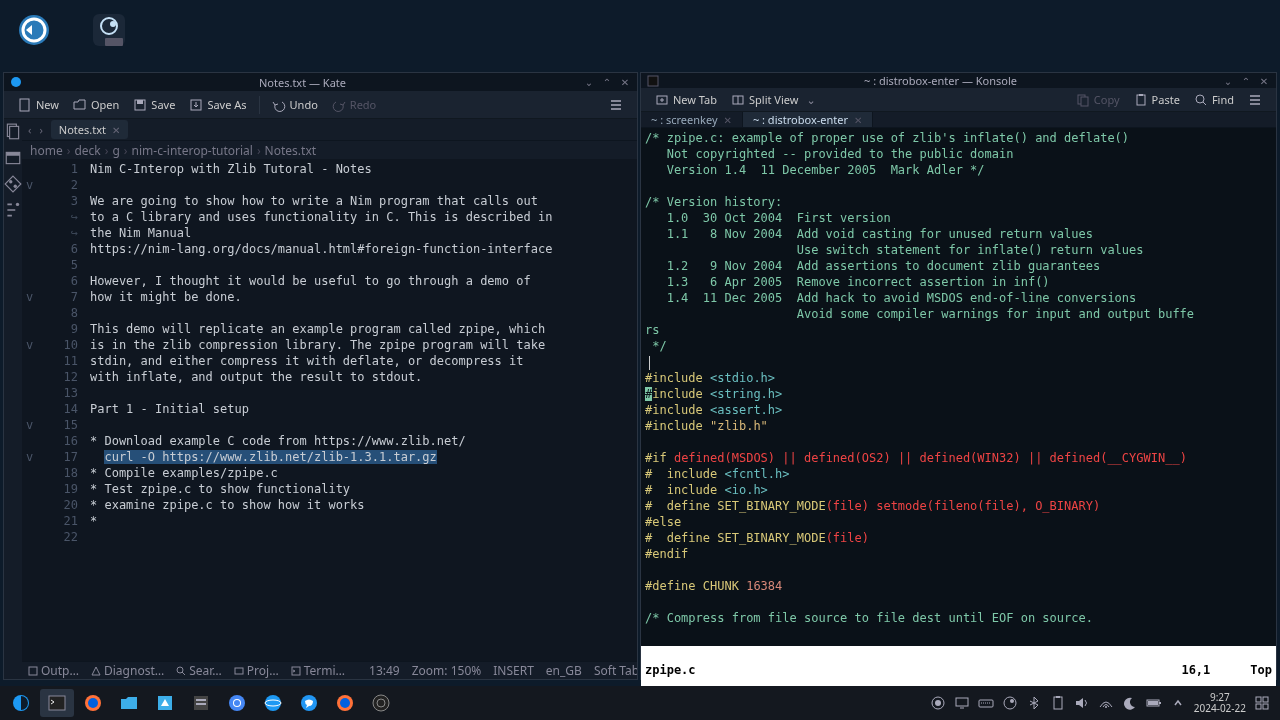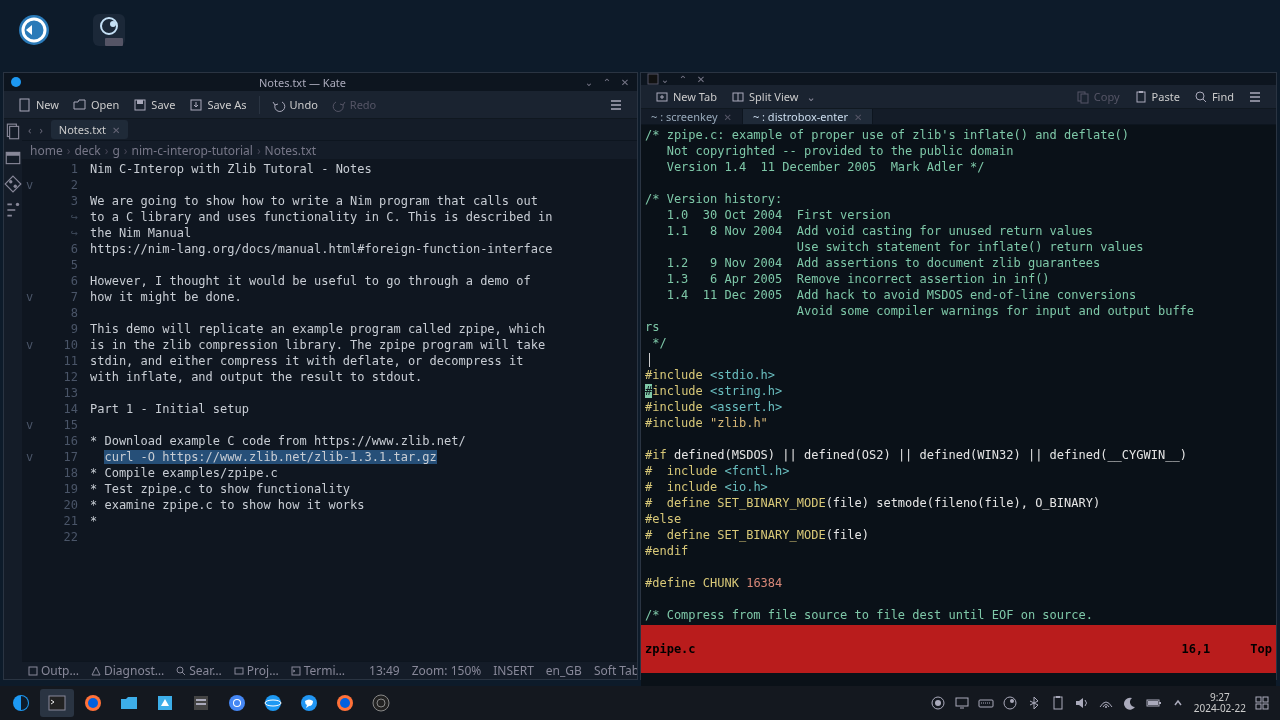--- a/index.html
+++ b/index.html
@@ -55,22 +55,22 @@
 .konsole-tabs { height: 22px; background: #141c28; display: flex; align-items: stretch; border-bottom: 1px solid #0d151f; }
 .ktab { display: flex; align-items: center; gap: 6px; padding: 0 10px; font-size: 11px; color: #9ab; border-right: 1px solid #0d151f; cursor: pointer; }
 .ktab.active { background: #1f2a38; color: #cde; }
 .ktab .close { color: #556; font-size: 10px; }
 .konsole-content { flex: 1; padding: 2px 4px; white-space: pre; overflow: hidden; color: #8be9d1; }
 .c-comment { color: #7ec8a8; }
 .c-preproc { color: #d8c878; }
 .c-include { color: #6abfc0; }
 .c-string { color: #d8b878; }
 .c-num { color: #d88878; }
-.c-normal { color: #e5e5e5; }
-.vim-status { background: #b91c1c; color: #000; padding: 16px 4px; font-weight: bold; display: flex; }
+.c-normal { color: #ef4444; }
+.vim-status { background: #ffffff; color: #000; padding: 16px 4px; font-weight: bold; display: flex; margin-top: 18px; }
 .vim-status .fn { flex: 1; }
 .cursor-block { background: #7ec8a8; color: #0a1118; }
 .text-cursor { display: inline-block; width: 1px; height: 14px; background: #ccc; vertical-align: middle; margin-left: 4px; }
 
 
 .taskbar { position: absolute; bottom: 0; left: 0; right: 0; height: 34px; background: #14181f; display: flex; align-items: center; padding: 0 4px; }
 .taskbar .tleft { display: flex; align-items: center; gap: 2px; }
 .taskbar .tright { display: flex; align-items: center; gap: 8px; margin-left: auto; padding-right: 6px; }
 .taskitem { width: 34px; height: 28px; display: flex; align-items: center; justify-content: center; cursor: pointer; border-radius: 3px; }
 .taskitem.active { background: #2a3442; }
@@ -293,20 +293,21 @@
       </div>
     </div>
   </div>
 </div>
 
 <div class="window konsole-window">
   <div class="titlebar">
     <svg width="12" height="12">
         <rect x="1" y="1" width="10" height="10" fill="#111" stroke="#556"></rect>
       </svg>
+    <span class="title">~ : distrobox-enter — Konsole</span>
     <div class="winctl">
       <span class="winbtn">⌄</span>
       <span class="winbtn">⌃</span>
       <span class="winbtn">✕</span>
     </div>
   </div>
   <div class="toolbar">
     <div class="tbtn">
         <span class="icon">
           <svg width="14" height="14">

